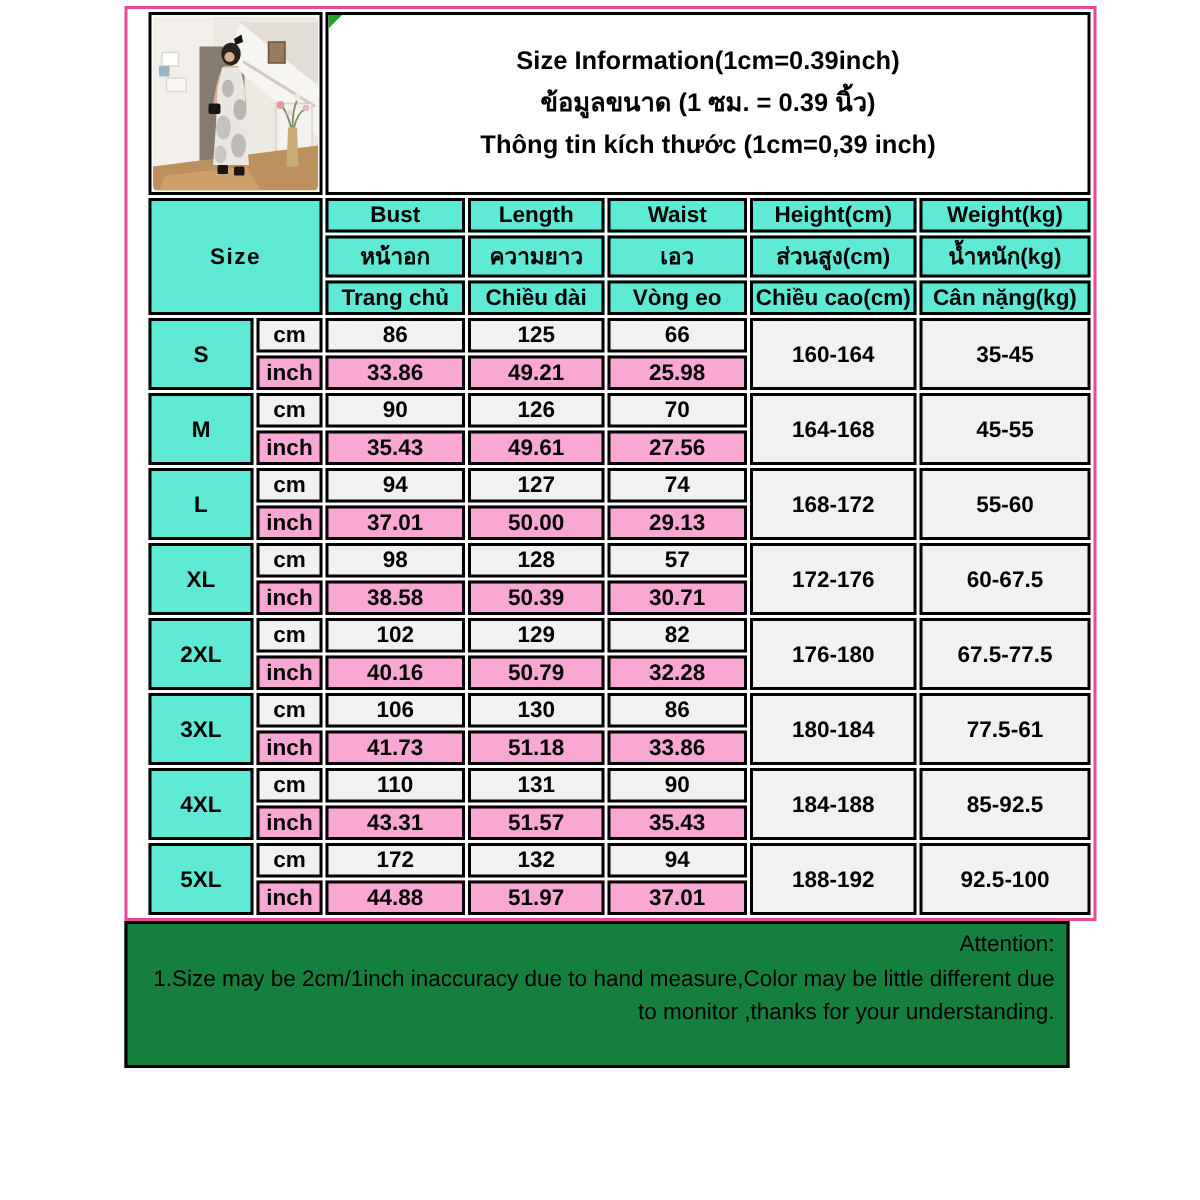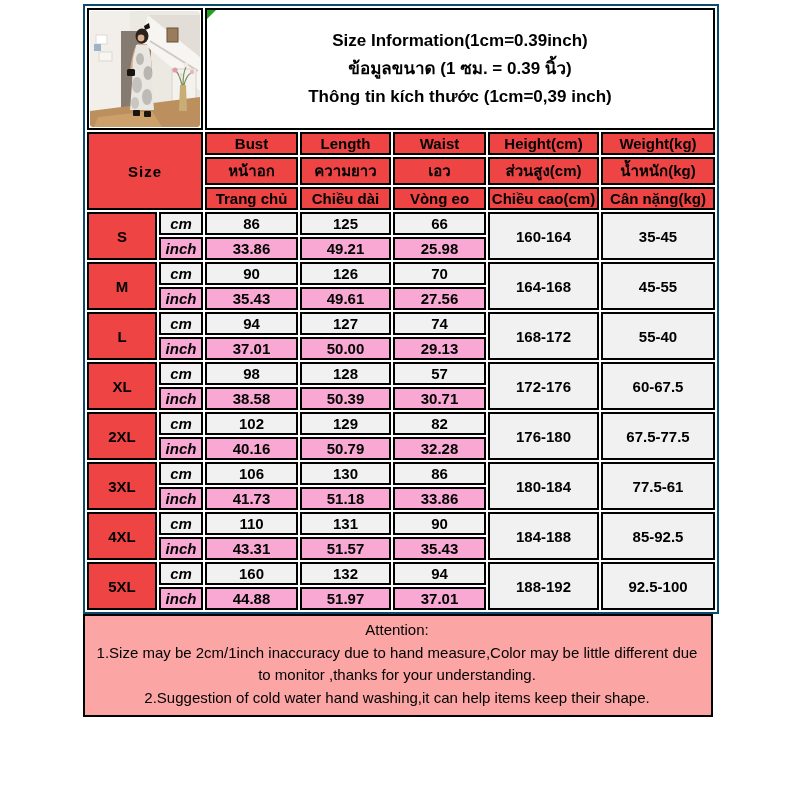--- a/index.html
+++ b/index.html
@@ -5,47 +5,47 @@
   html,body{margin:0;padding:0;background:#ffffff;}
   .page{
     width:800px;height:800px;background:#ffffff;position:relative;
     font-family:"Liberation Sans","DejaVu Sans",sans-serif;color:#000;
     overflow:hidden;
   }
   .sheet{position:absolute;left:83px;top:4px;width:634px;}
   table.size-table{
     width:634px;table-layout:fixed;
     border-collapse:separate;border-spacing:2px;
-    border:2px solid #0c4a6e;background:#fff;
+    border:2px solid #ec4899;background:#fff;padding-left:12px;
   }
   table.size-table th,table.size-table td{
     border:2px solid #000;text-align:center;vertical-align:middle;
     font-weight:bold;font-size:15px;padding:0;overflow:hidden;
   }
-  .gray{background:#ef4444;margin-left:36px;}
+  .gray{background:#5eead4;margin-left:36px;}
   .tint{background:#f1f1f1;}
   .white{background:#f9a8d4;}
   .photo-row{height:122px;}
   .photo-cell{background:#fff;padding:2px;}
   .photo-cell svg{display:block;margin:0 auto;border-radius:3px;}
   .title-cell{position:relative;background:#fff;}
   .title-cell .tline{font-size:17px;font-weight:bold;line-height:1.65;}
   .corner-tri{
     position:absolute;top:0;left:0;width:0;height:0;
     border-top:9px solid #21a021;border-right:9px solid transparent;
   }
   .hrow{height:23px;}
   .size-head{font-size:40px;letter-spacing:1px;}
   .brow{height:23px;}
   .size-label{font-size:17px;}
-  .unit{font-size:15px;font-style:italic;}
+  .unit{font-size:15px;}
   .attention{
     width:630px;box-sizing:border-box;border:2px solid #000;margin-top:0;
-    min-height:98px;padding:3px 8px 6px 6px;background:#fca5a5;
-    font-size:15px;font-weight:normal;line-height:1.5;text-align:center;
+    min-height:98px;padding:3px 8px 6px 6px;background:#15803d;
+    font-size:15px;font-weight:normal;line-height:1.5;text-align:right;
   }
 </style>
 </head>
 <body>
 
 <div class="page">
   <div class="sheet">
 
     <table class="size-table">
       <colgroup>
@@ -165,21 +165,21 @@
           <td class="white">27.56</td>
         </tr>
 
         <tr class="brow">
           <th class="size-label gray" rowspan="2">L</th>
           <td class="unit tint">cm</td>
           <td class="tint">94</td>
           <td class="tint">127</td>
           <td class="tint">74</td>
           <td class="tint" rowspan="2">168-172</td>
-          <td class="tint" rowspan="2">55-40</td>
+          <td class="tint" rowspan="2">55-60</td>
         </tr>
         <tr class="brow">
           <td class="unit white">inch</td>
           <td class="white">37.01</td>
           <td class="white">50.00</td>
           <td class="white">29.13</td>
         </tr>
 
         <tr class="brow">
           <th class="size-label gray" rowspan="2">XL</th>
@@ -241,36 +241,35 @@
         <tr class="brow">
           <td class="unit white">inch</td>
           <td class="white">43.31</td>
           <td class="white">51.57</td>
           <td class="white">35.43</td>
         </tr>
 
         <tr class="brow">
           <th class="size-label gray" rowspan="2">5XL</th>
           <td class="unit tint">cm</td>
-          <td class="tint">160</td>
+          <td class="tint">172</td>
           <td class="tint">132</td>
           <td class="tint">94</td>
           <td class="tint" rowspan="2">188-192</td>
           <td class="tint" rowspan="2">92.5-100</td>
         </tr>
         <tr class="brow">
           <td class="unit white">inch</td>
           <td class="white">44.88</td>
           <td class="white">51.97</td>
           <td class="white">37.01</td>
         </tr>
 
       </tbody>
     </table>
 
     <div class="attention">
       <div>Attention:</div>
       <div>1.Size may be 2cm/1inch inaccuracy due to hand measure,Color may be little different due to monitor ,thanks for your understanding.</div>
-      <div>2.Suggestion of cold water hand washing,it can help items keep their shape.</div>
     </div>
 
   </div>
 </div>
 
 </body></html>

